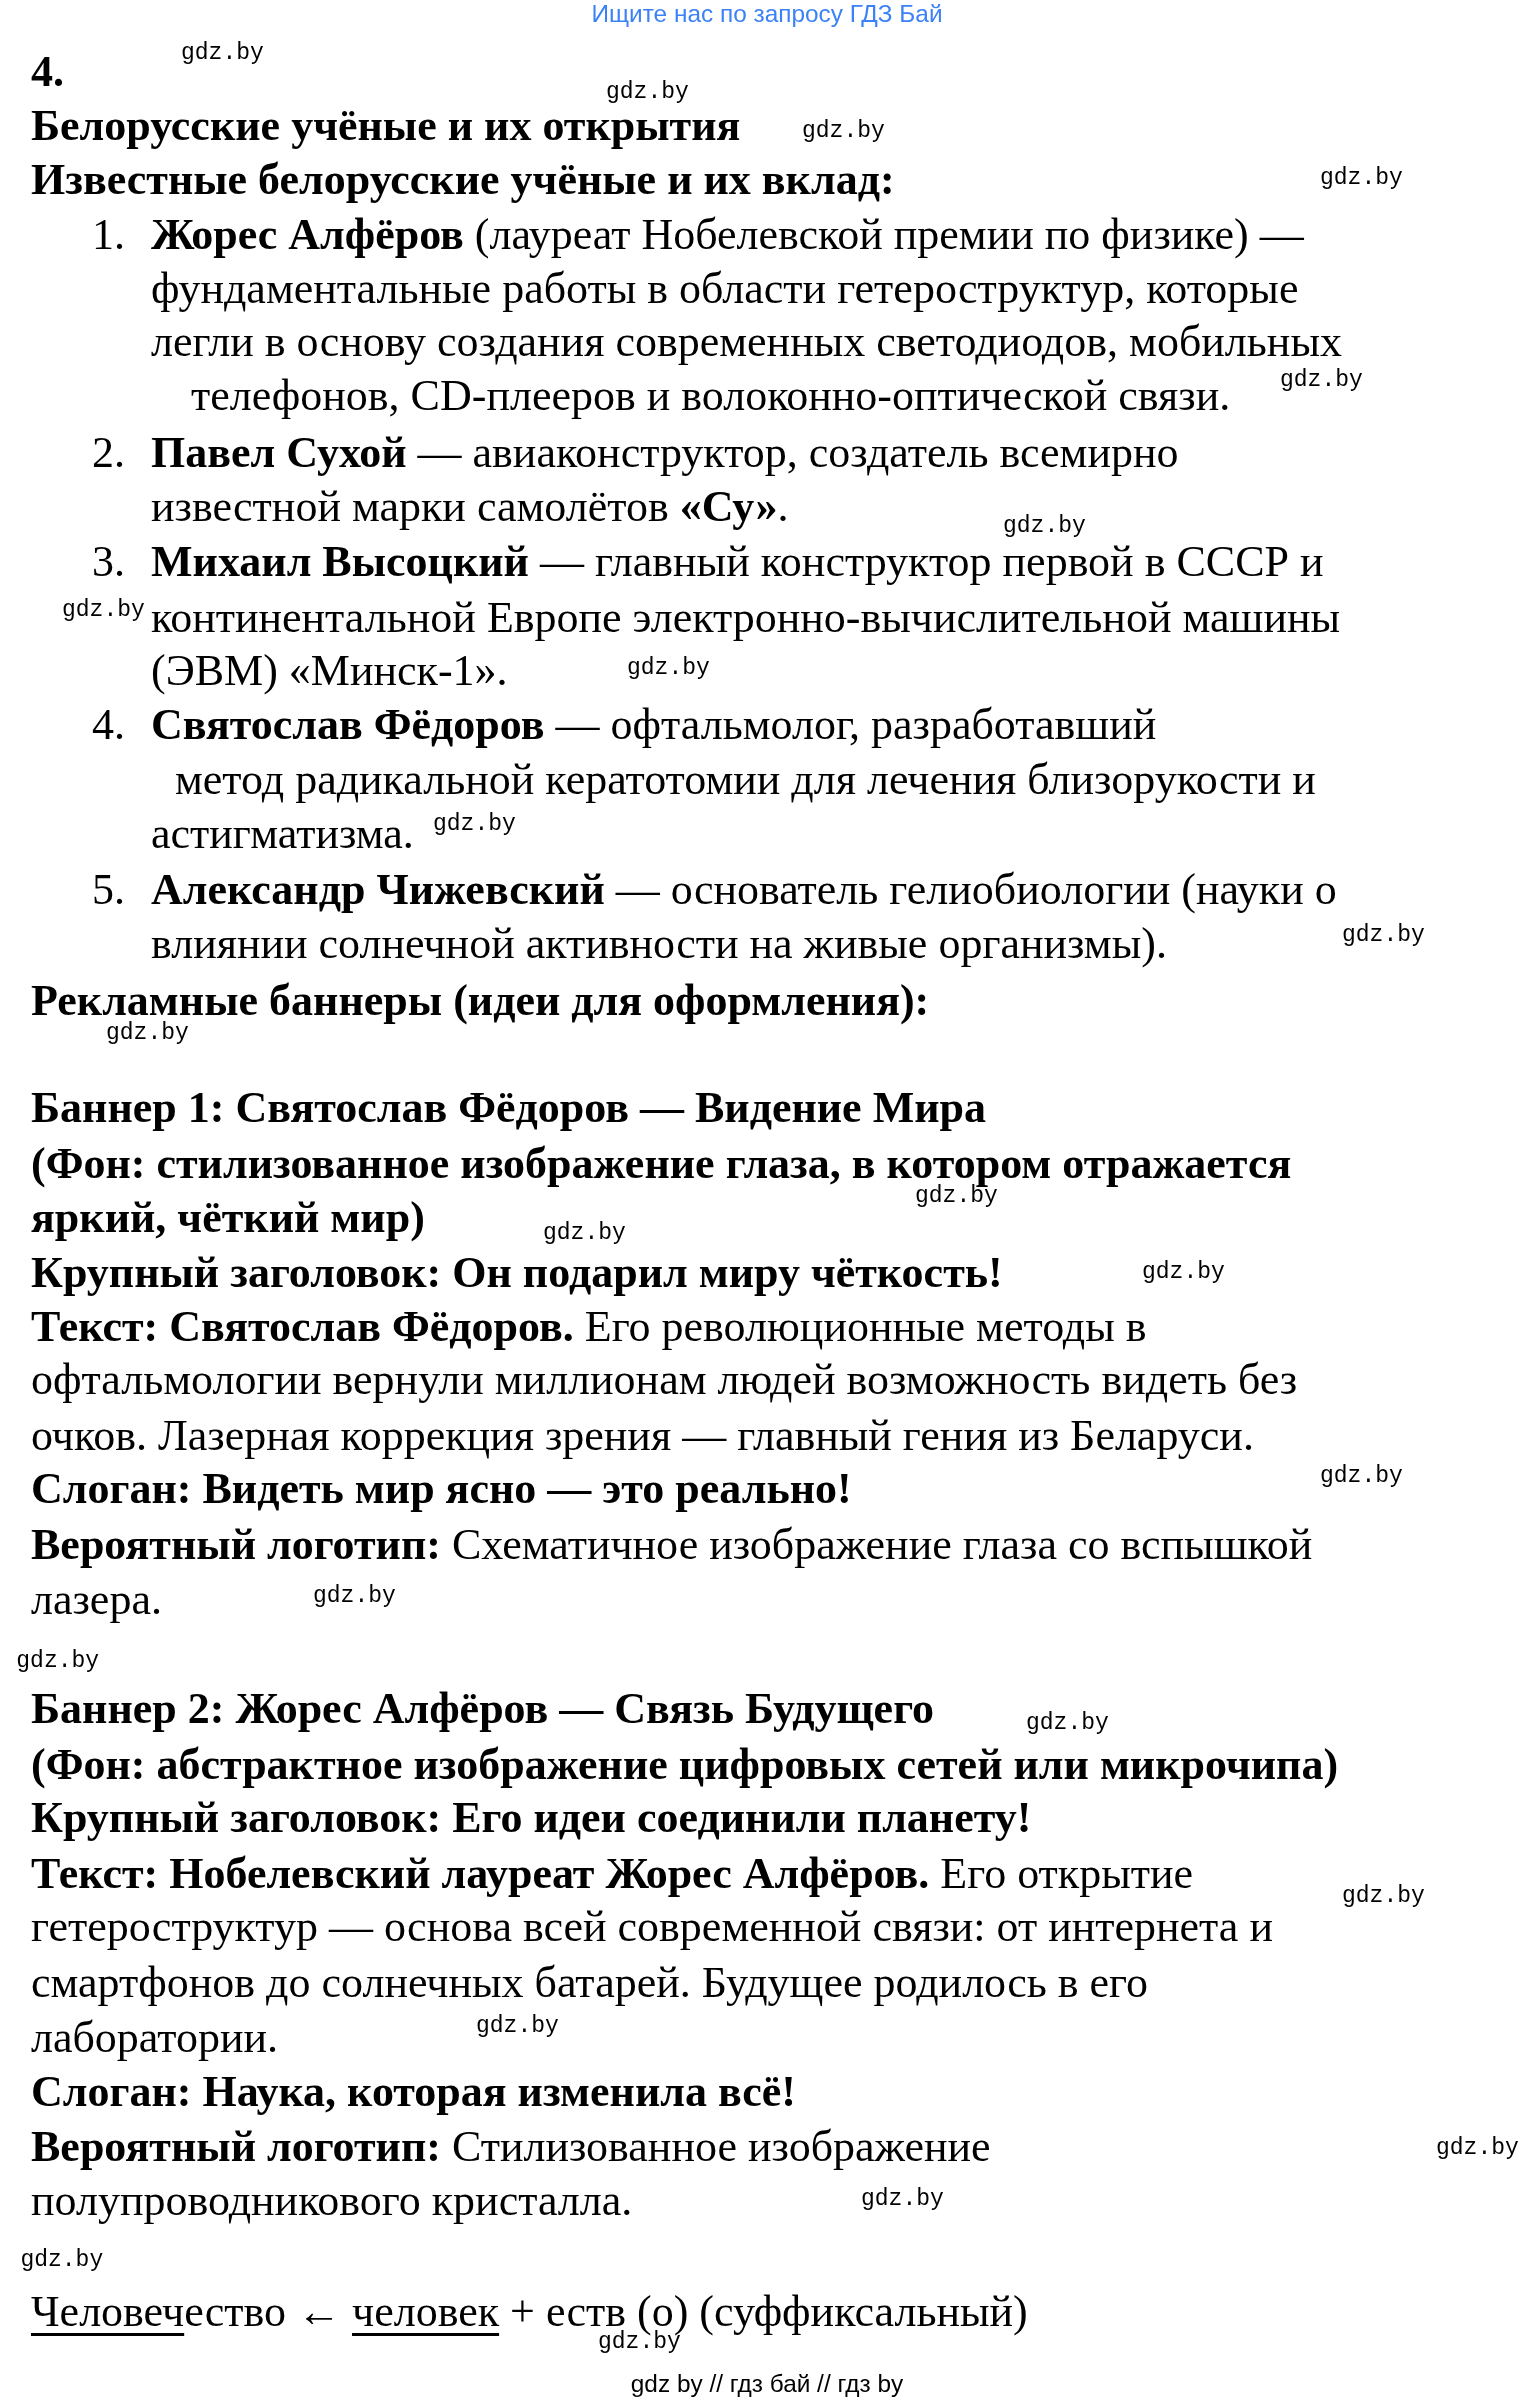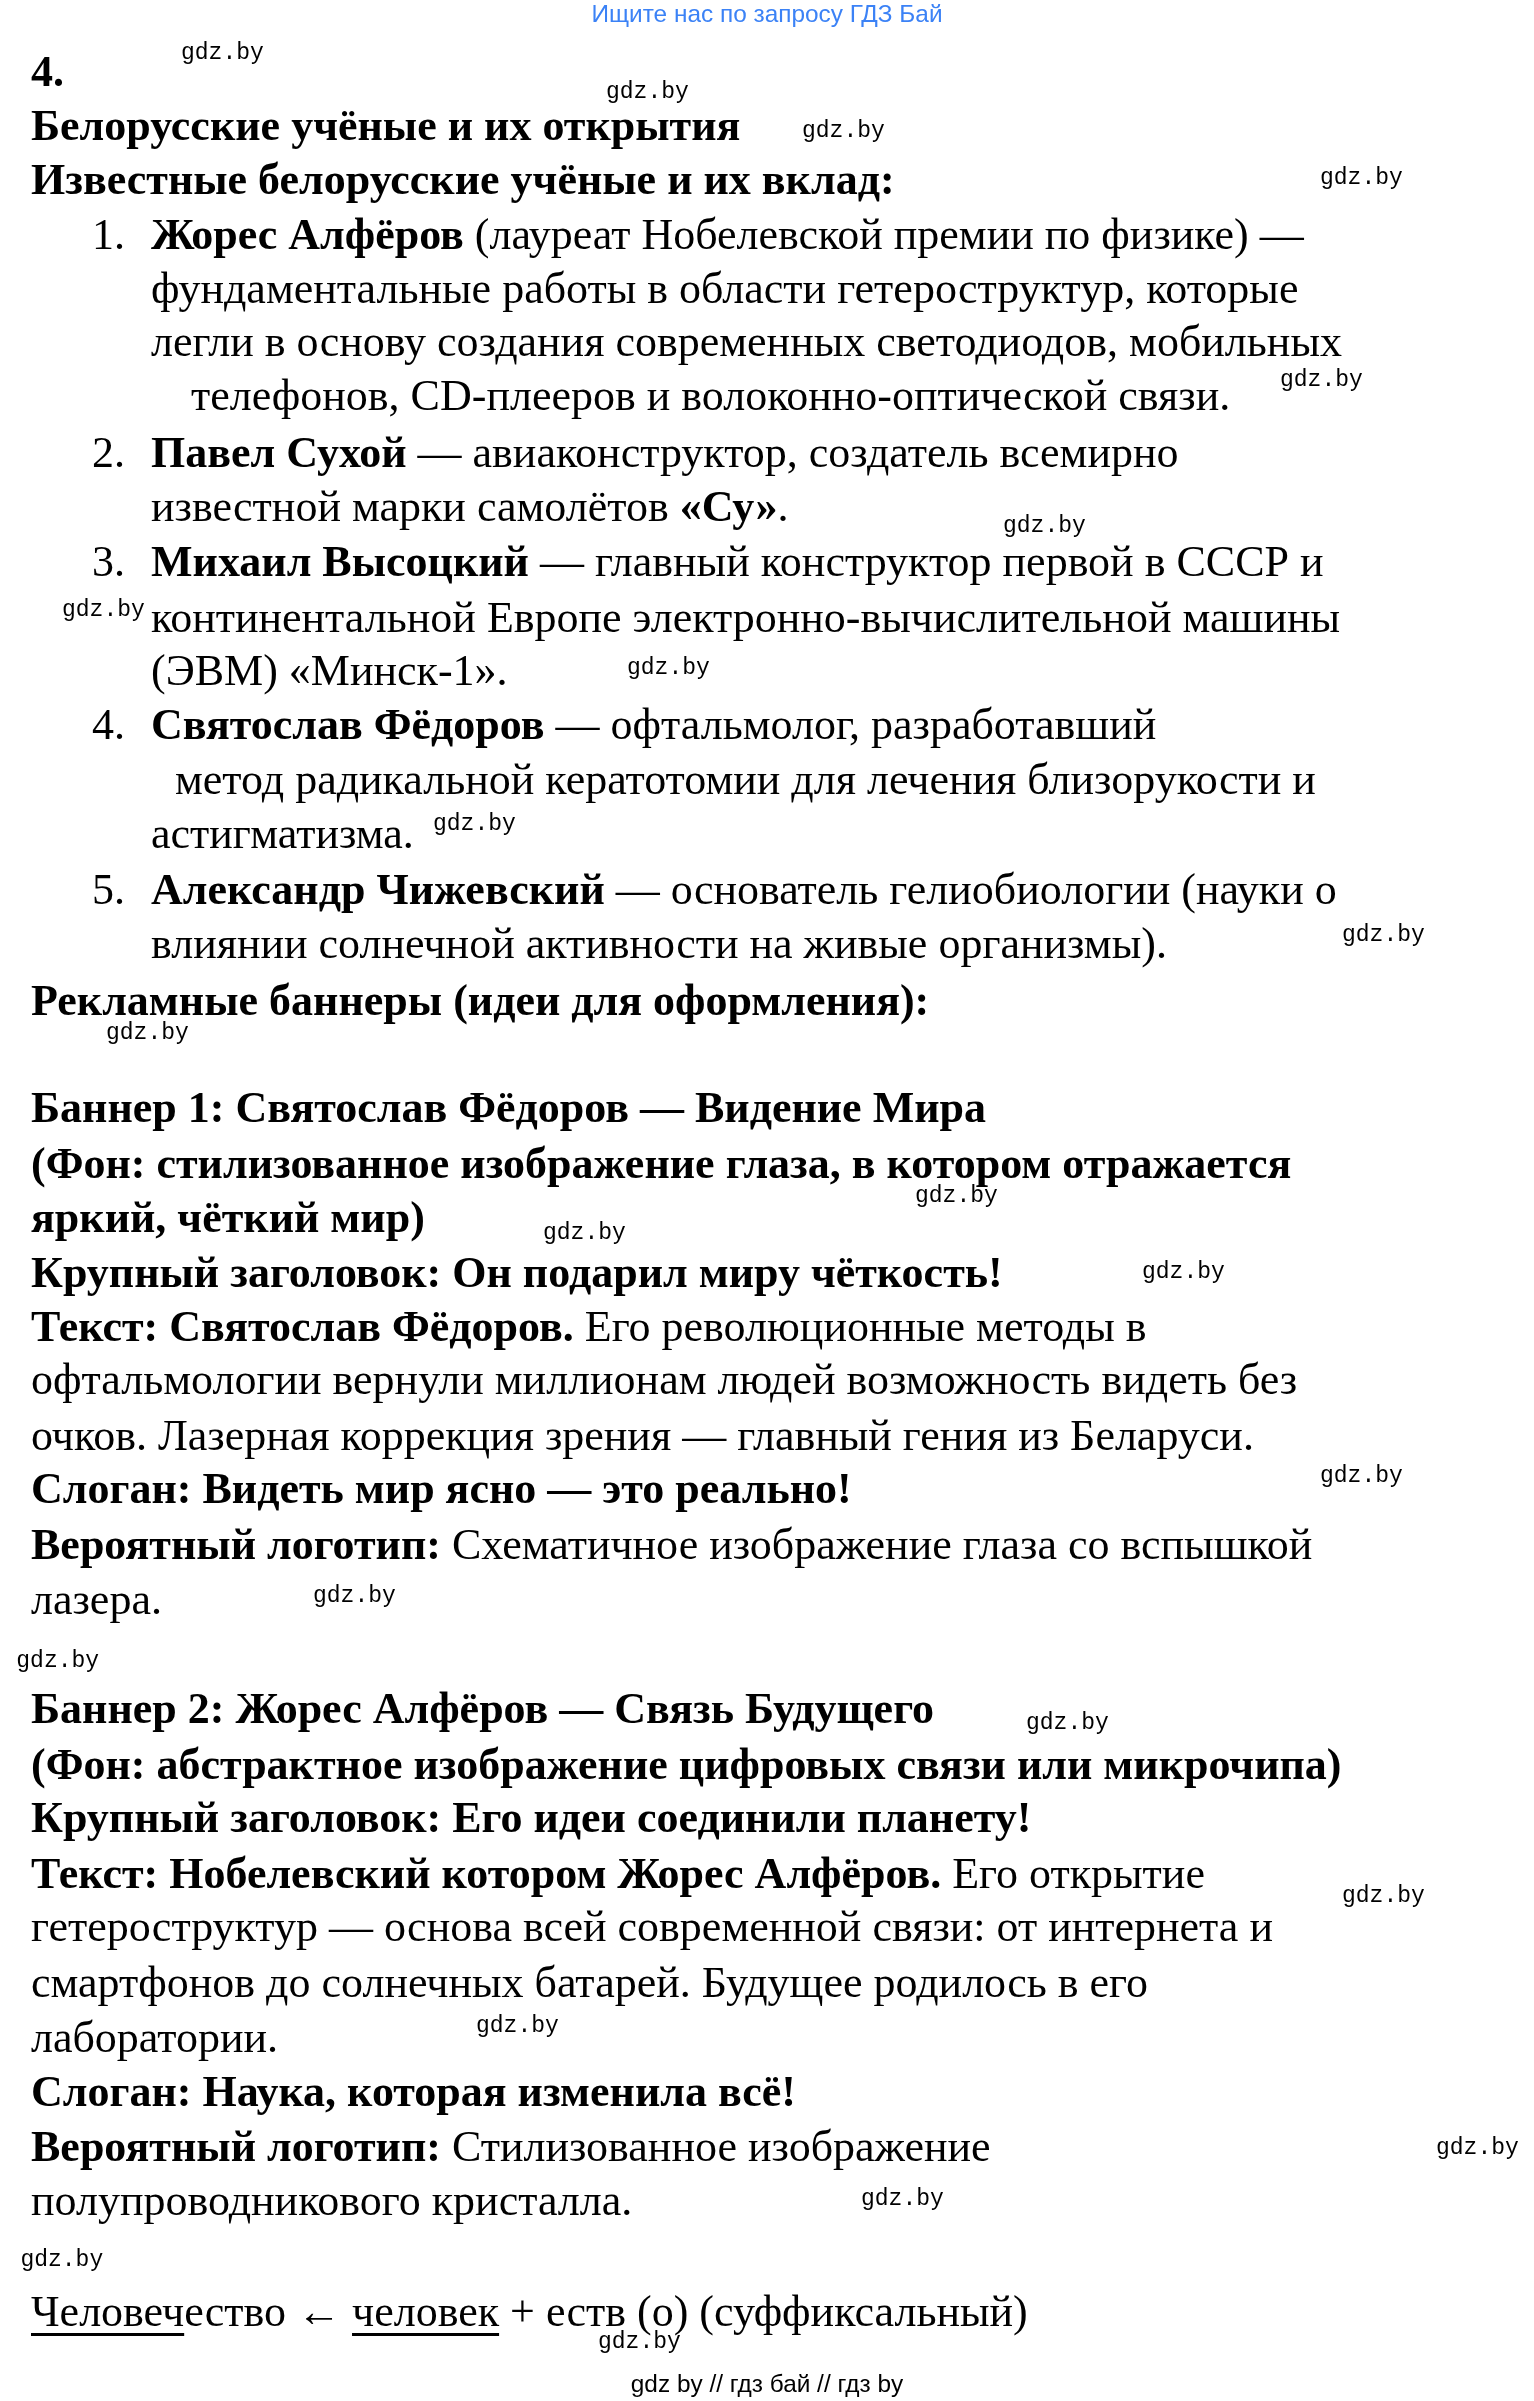--- a/index.html
+++ b/index.html
@@ -56,23 +56,23 @@
 <div class="line b" style="top:1193px;left:31px;">яркий, чёткий мир)</div>
 <div class="line b" style="top:1248px;left:31px;">Крупный заголовок: Он подарил миру чёткость!</div>
 <div class="line" style="top:1302px;left:31px;"><span class="b">Текст: Святослав Фёдоров.</span><span> Его революционные методы в</span></div>
 <div class="line" style="top:1355px;left:31px;">офтальмологии вернули миллионам людей возможность видеть без</div>
 <div class="line" style="top:1411px;left:31px;">очков. Лазерная коррекция зрения — главный гения из Беларуси.</div>
 <div class="line b" style="top:1464px;left:31px;">Слоган: Видеть мир ясно — это реально!</div>
 <div class="line" style="top:1520px;left:31px;"><span class="b">Вероятный логотип:</span><span> Схематичное изображение глаза со вспышкой</span></div>
 <div class="line" style="top:1575px;left:31px;">лазера.</div>
 
 <div class="line b" style="top:1684px;left:31px;">Баннер 2: Жорес Алфёров — Связь Будущего</div>
-<div class="line b" style="top:1740px;left:31px;">(Фон: абстрактное изображение цифровых связи или микрочипа)</div>
+<div class="line b" style="top:1740px;left:31px;">(Фон: абстрактное изображение цифровых сетей или микрочипа)</div>
 <div class="line b" style="top:1793px;left:31px;">Крупный заголовок: Его идеи соединили планету!</div>
-<div class="line" style="top:1849px;left:31px;"><span class="b">Текст: Нобелевский котором Жорес Алфёров.</span><span> Его открытие</span></div>
+<div class="line" style="top:1849px;left:31px;"><span class="b">Текст: Нобелевский лауреат Жорес Алфёров.</span><span> Его открытие</span></div>
 <div class="line" style="top:1902px;left:31px;">гетероструктур — основа всей современной связи: от интернета и</div>
 <div class="line" style="top:1958px;left:31px;">смартфонов до солнечных батарей. Будущее родилось в его</div>
 <div class="line" style="top:2013px;left:31px;">лаборатории.</div>
 <div class="line b" style="top:2067px;left:31px;">Слоган: Наука, которая изменила всё!</div>
 <div class="line" style="top:2122px;left:31px;"><span class="b">Вероятный логотип:</span><span> Стилизованное изображение</span></div>
 <div class="line" style="top:2176px;left:31px;">полупроводникового кристалла.</div>
 
 <div class="line" style="top:2287px;left:31px;"><span class="u">Человеч</span><span>ество</span><span> ← </span><span class="u">человек</span><span> + еств (о) (суффиксальный)</span></div>
 
 <div class="wm" style="top:41px;left:181px;">gdz.by</div>

